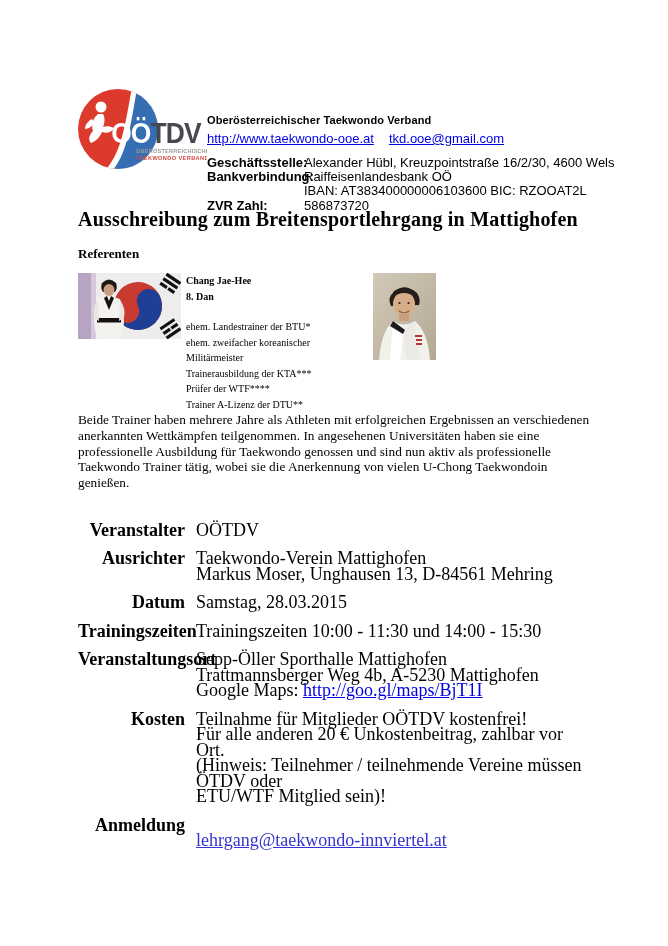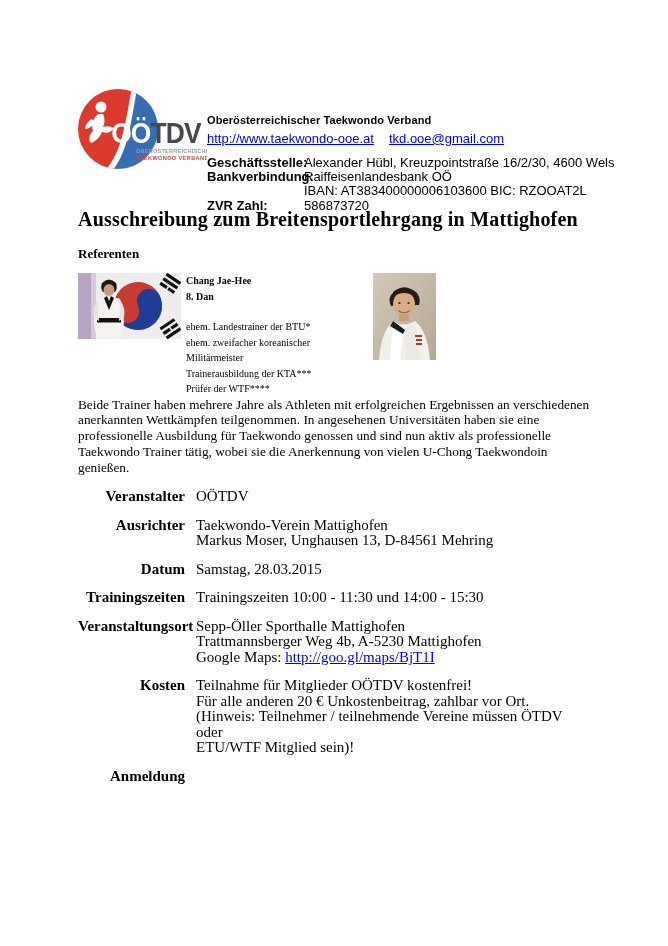--- a/index.html
+++ b/index.html
@@ -30,21 +30,21 @@
   .photo-chang { width:103px; height:66px; flex:0 0 103px; display:block; }
   .photo-bee { width:63px; height:87px; flex:0 0 63px; display:block; margin-left:22px; }
   .trainer-text { margin-left:5px; width:165px; font-size:10px; line-height:15.5px; }
   .trainer-text.right { margin-left:19px; width:140px; }
   .trainer-name, .trainer-rank { font-weight:bold; }
   .cred-spacer { height:15px; }
   .credentials { width:152px; }
 
   .intro { margin-top:0; font-size:13.3px; line-height:15.8px; width:512px; }
 
-  .details { margin-top:14px; font-size:15px; line-height:15.5px;font-family:Liberation Serif, serif; }
+  .details { margin-top:32px; font-size:18px; line-height:15.5px;font-family:Liberation Serif, serif; }
   .drow { display:flex; margin-bottom:13px; }
   .dlabel { width:107px; flex:0 0 107px; text-align:right; font-weight:bold; }
   .dvalue { margin-left:11px; }
   .dline { min-height:15.5px; }
 </style>
 </head>
 <body>
 
 <div class="page">
 
@@ -154,20 +154,21 @@
 
       <div class="trainer-text">
         <div class="trainer-name">Chang Jae-Hee</div>
         <div class="trainer-rank">8. Dan</div>
         <div class="cred-spacer"></div>
         <div class="credentials">
             <div class="cred-line">ehem. Landestrainer der BTU*</div>
             <div class="cred-line">ehem. zweifacher koreanischer Militärmeister</div>
             <div class="cred-line">Trainerausbildung der KTA***</div>
             <div class="cred-line">Prüfer der WTF****</div>
+            <div class="cred-line">Trainer A-Lizenz der DTU**</div>
           </div>
       </div>
 
       <svg class="photo-bee" viewBox="0 0 63 87">
         <defs>
           <linearGradient id="beeBg" x1="0" y1="0" x2="1" y2="1">
             <stop offset="0" stop-color="#d2c9b8"></stop>
               <stop offset="1" stop-color="#b3a894"></stop>
           </linearGradient>
         </defs>
@@ -237,18 +238,19 @@
             <div class="dline">Teilnahme für Mitglieder OÖTDV kostenfrei!</div>
             <div class="dline">Für alle anderen 20 € Unkostenbeitrag, zahlbar vor Ort.</div>
             <div class="dline">(Hinweis: Teilnehmer / teilnehmende Vereine müssen ÖTDV oder</div>
             <div class="dline">ETU/WTF Mitglied sein)!</div>
           </div>
         </div>
         <div class="drow">
           <div class="dlabel">Anmeldung</div>
           <div class="dvalue">
             <div class="dline">&nbsp;</div>
+            <div class="dline"><a class="purple-link" href="#">lehrgang@taekwondo-innviertel.at</a></div>
           </div>
         </div>
       </div>
 
   </div>
 </div>
 
 </body></html>

